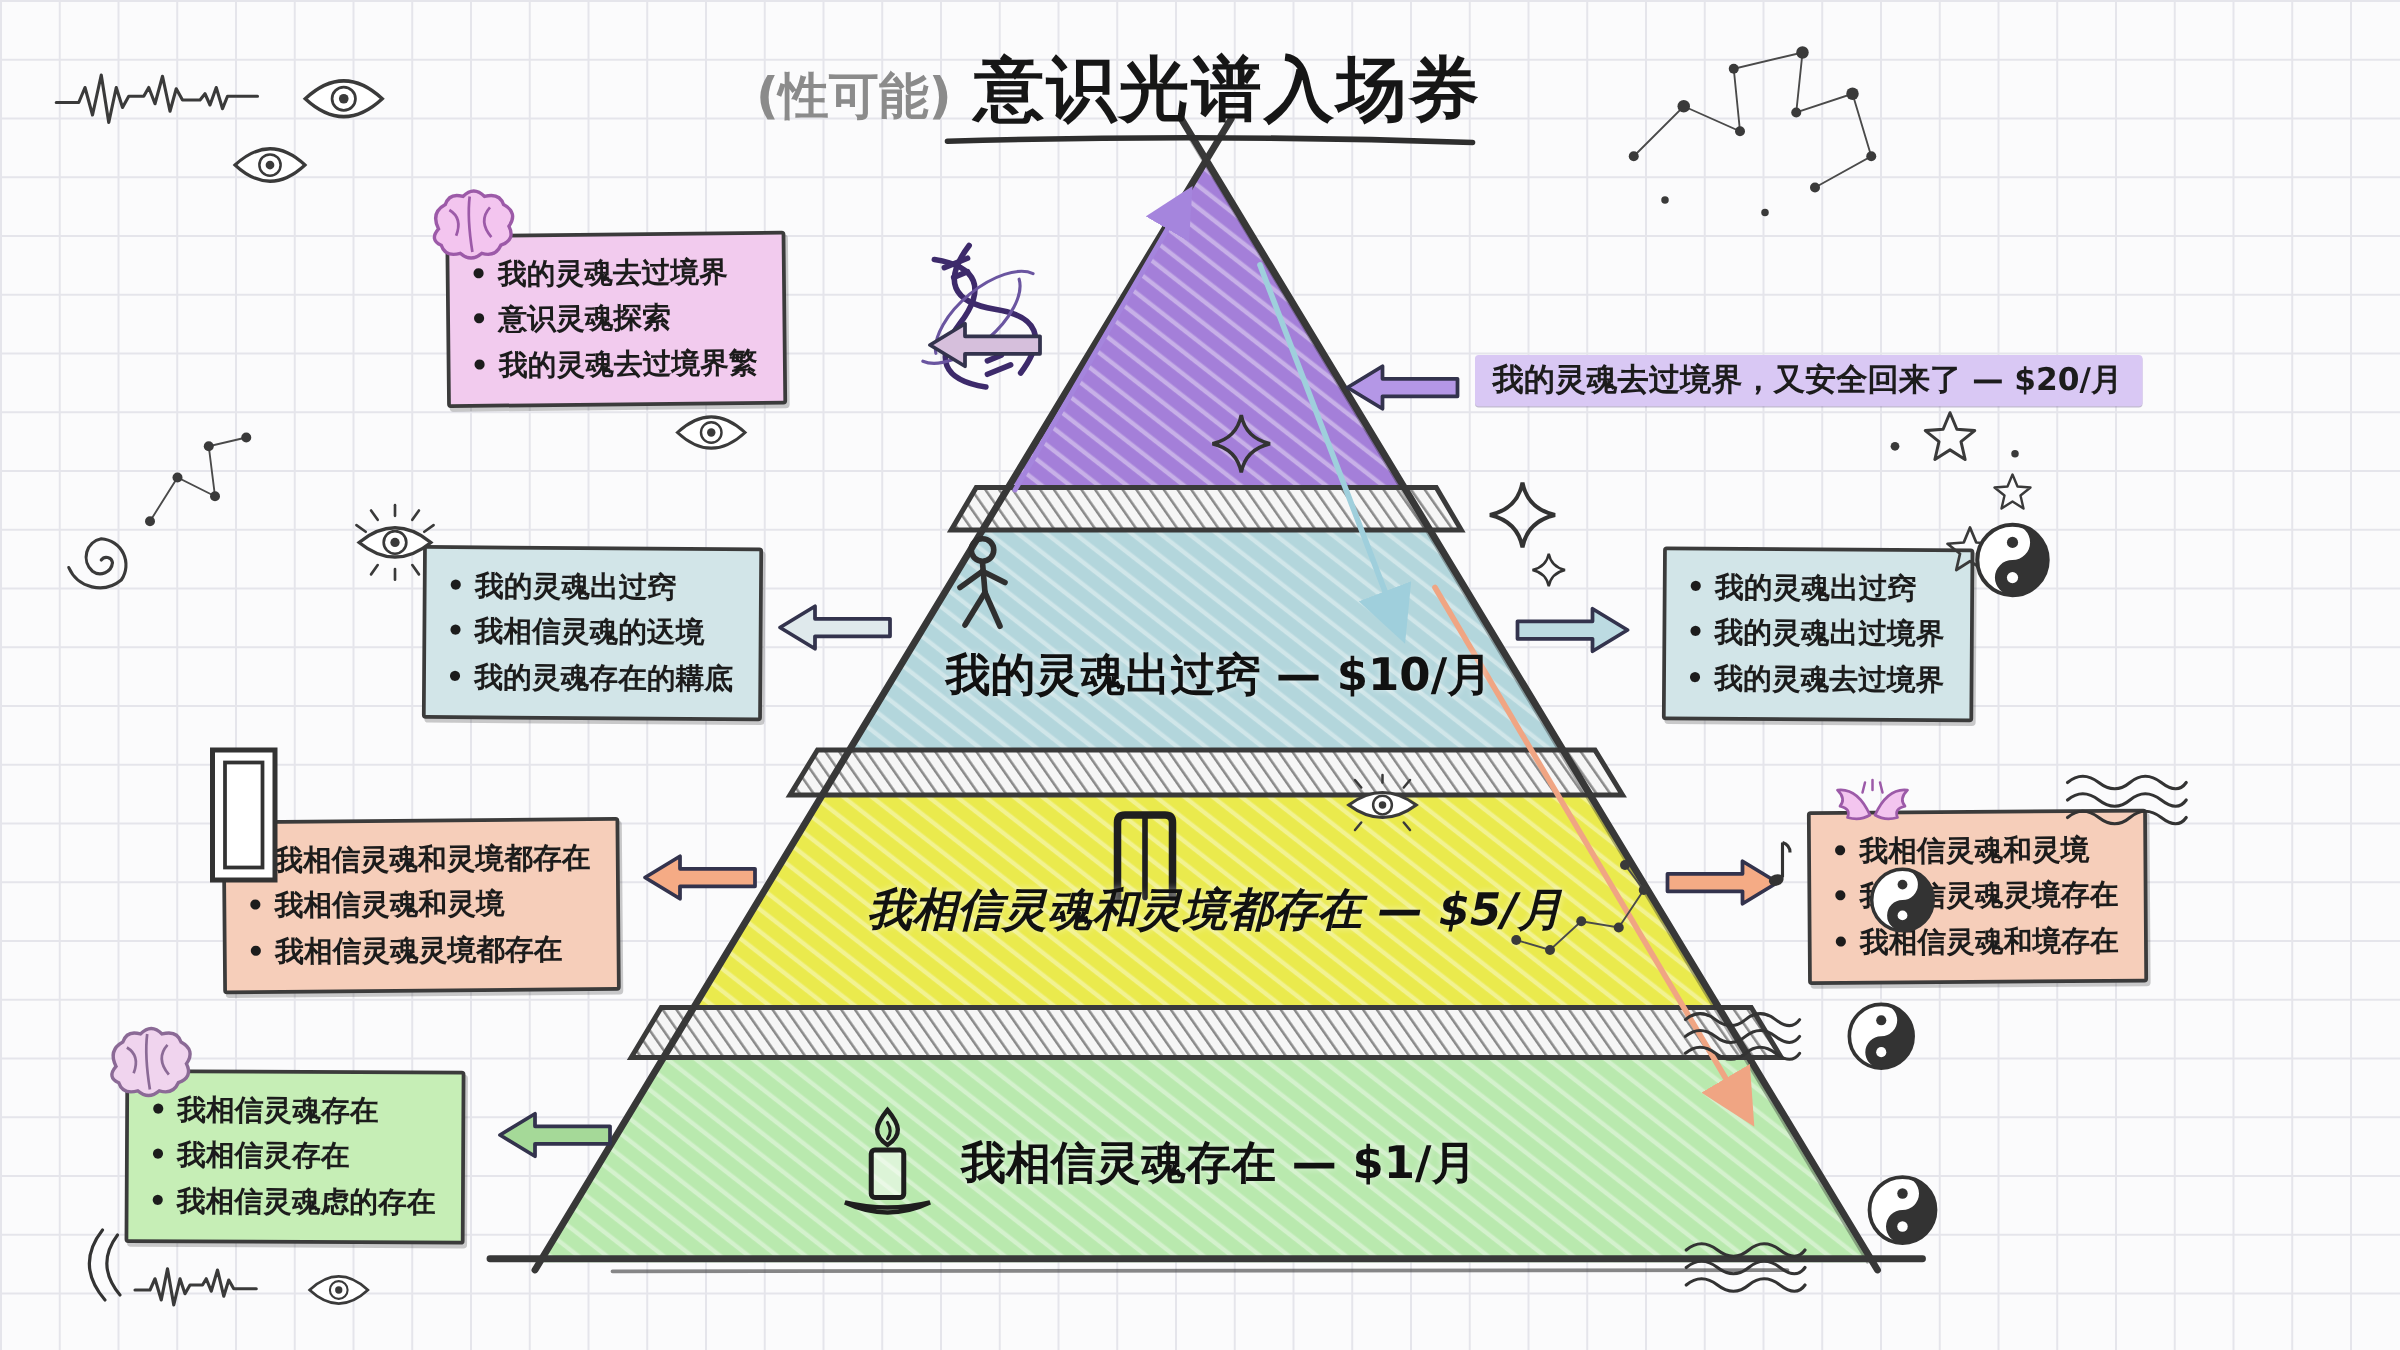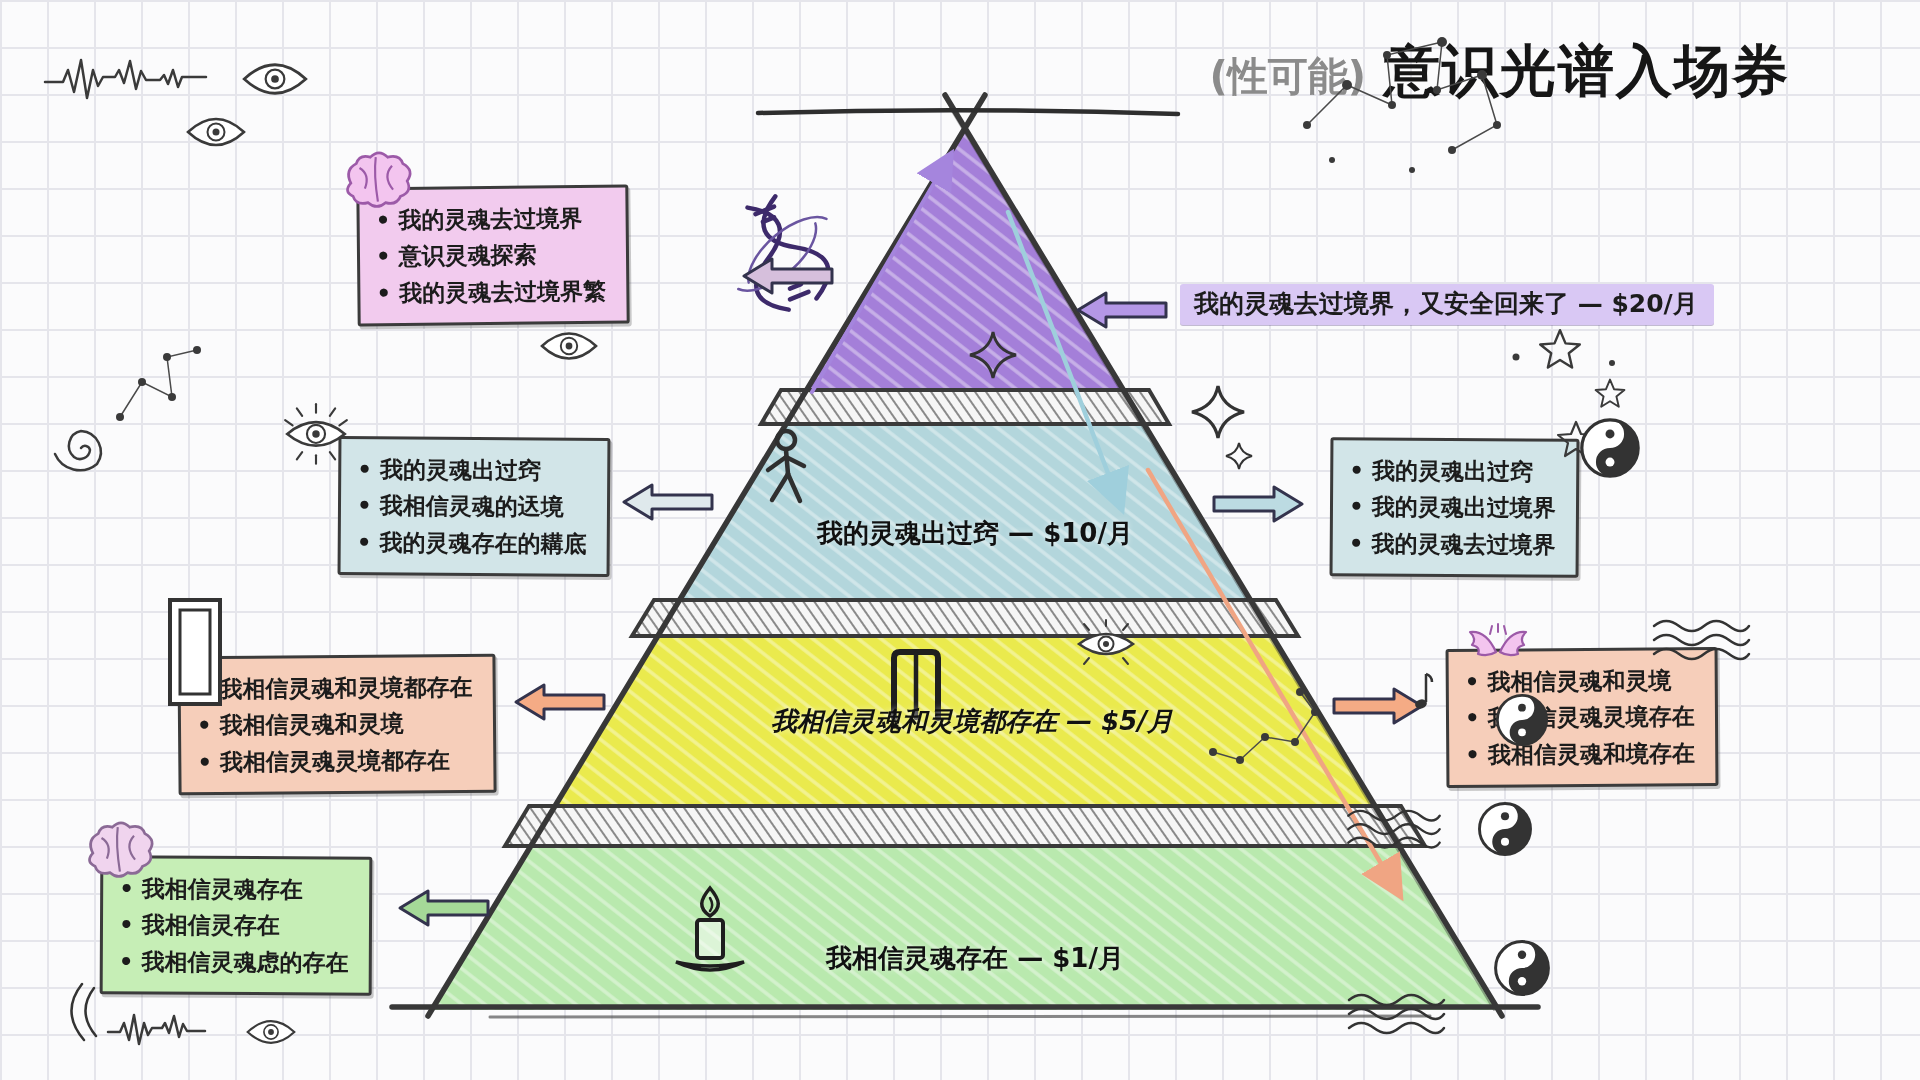--- a/index.html
+++ b/index.html
@@ -8,25 +8,25 @@
     background-color:#fbfbfc;
     background-image:
       linear-gradient(#e5e5eb 1.5px, transparent 1.5px),
       linear-gradient(90deg,#e5e5eb 1.5px, transparent 1.5px);
     background-size:47px 47px;
     font-family:"DejaVu Sans","Liberation Sans",sans-serif;
     color:#1c1c1c;
   }
   .abs{position:absolute;}
   
-  .title-wrap{top:34px;left:0;width:1790px;text-align:right;white-space:nowrap;}
+  .title-wrap{top:34px;left:0;width:1790px;text-align:center;white-space:nowrap;}
   .title-prefix{font-size:40px;font-weight:600;color:#8b8b8b;margin-right:18px;}
   .title-main{font-size:56px;font-weight:900;color:#161616;letter-spacing:2px;}
   
-  .tier-label{font-size:26px;font-weight:800;text-align:center;color:#111;white-space:nowrap;text-shadow:0 0 6px rgba(255,255,255,.55);}
+  .tier-label{font-size:36px;font-weight:800;text-align:center;color:#111;white-space:nowrap;text-shadow:0 0 6px rgba(255,255,255,.55);}
   
   .note{background:#fff;border:3px solid #3b3b3b;border-radius:3px;
         padding:12px 20px 12px 16px;font-size:23px;font-weight:600;
         box-shadow:2px 3px 0 rgba(70,70,70,.28);}
   .note ul{margin:0;padding:0;list-style:none;}
   .note li{line-height:1.58;white-space:nowrap;}
   .note li::before{content:"•  ";font-weight:700;}
   
   .banner{background:#d9c8f4;padding:3px 16px 5px 14px;font-size:25px;font-weight:800;
           white-space:nowrap;border-radius:3px;box-shadow:0 1px 0 rgba(90,70,130,.35);}
@@ -127,21 +127,21 @@
       <path d="M8,76 Q42,92 76,76 Q42,84 8,76 Z" stroke-width="3.5"></path>
     </g>
   </svg>
 
   <div class="abs title-wrap">
     <span class="title-prefix">(性可能)</span><span class="title-main">意识光谱入场券</span>
   </div>
 
   <div class="abs tier-label" style="left:695px;top:516px;width:560px;">我的灵魂出过窍 — $10/月</div>
   <div class="abs tier-label" style="left:672px;top:704px;width:600px;font-style:italic;">我相信灵魂和灵境都存在 — $5/月</div>
-  <div class="abs tier-label" style="left:725px;top:906px;width:500px;margin-top:35px;">我相信灵魂存在 — $1/月</div>
+  <div class="abs tier-label" style="left:725px;top:906px;width:500px;">我相信灵魂存在 — $1/月</div>
 
   <svg class="abs" style="left:1076px;top:290px" width="92" height="40" viewBox="0 0 92 40">
     <path d="M2,20 L30,3 L30,13 L90,13 L90,27 L30,27 L30,37 Z" fill="#b497e6" stroke="#33334d" stroke-width="3" stroke-linejoin="round"></path>
   </svg>
   <div class="abs banner" style="left:1180px;top:284px;">我的灵魂去过境界，又安全回来了 — $20/月</div>
 
   <div class="abs note" style="left:357px;top:186px;background:#f2cbee;transform:rotate(-0.6deg);">
     <ul>
       <li>我的灵魂去过境界</li>
       <li>意识灵魂探索</li>

